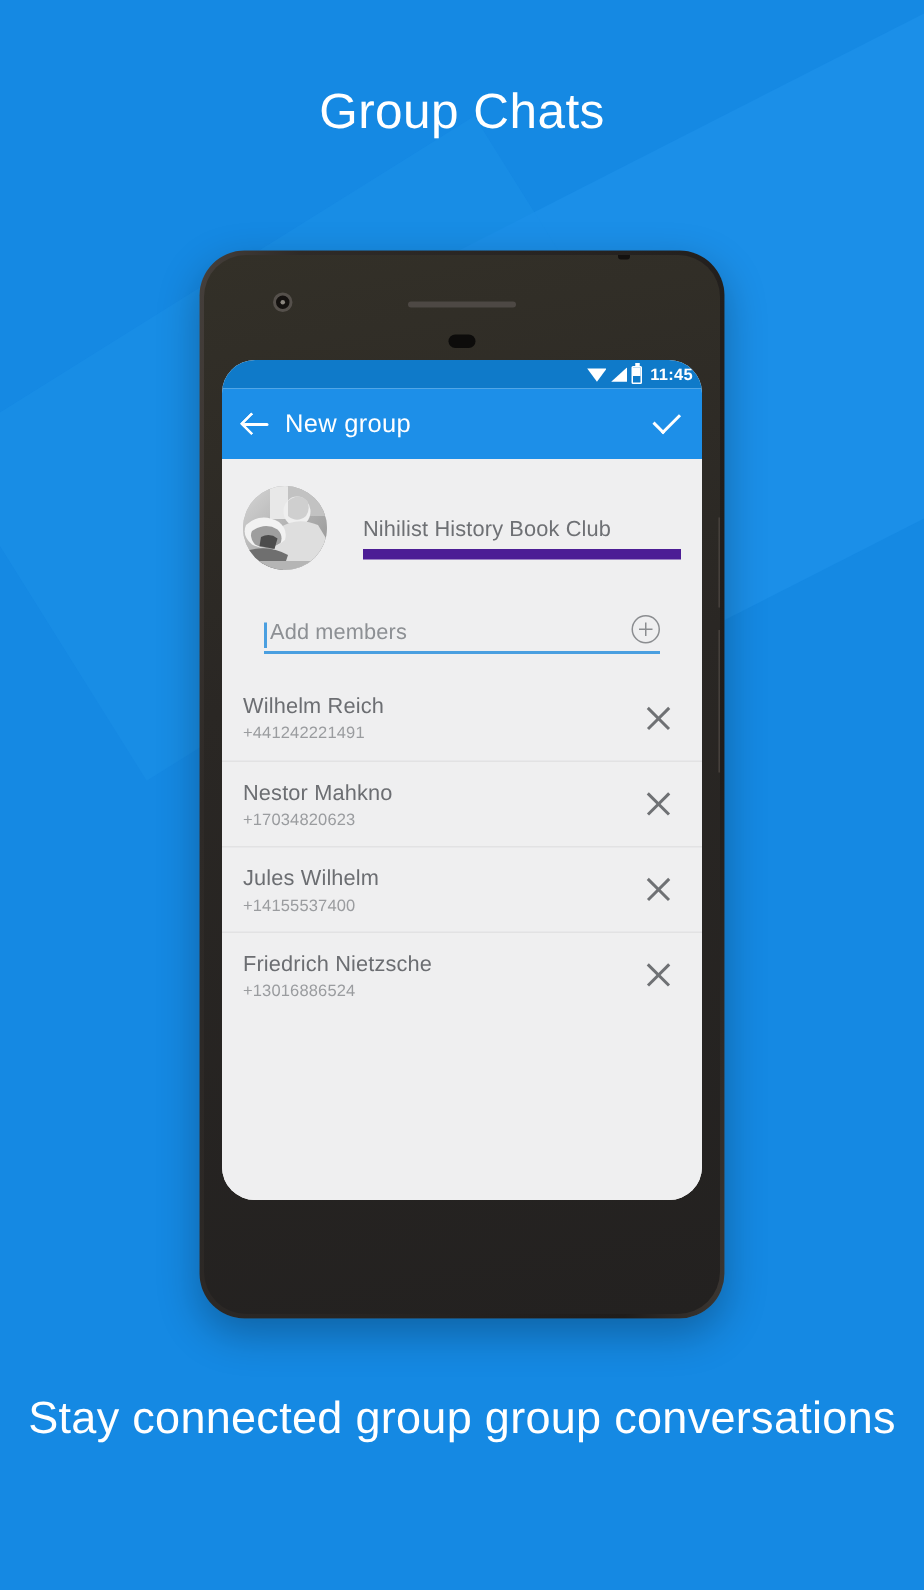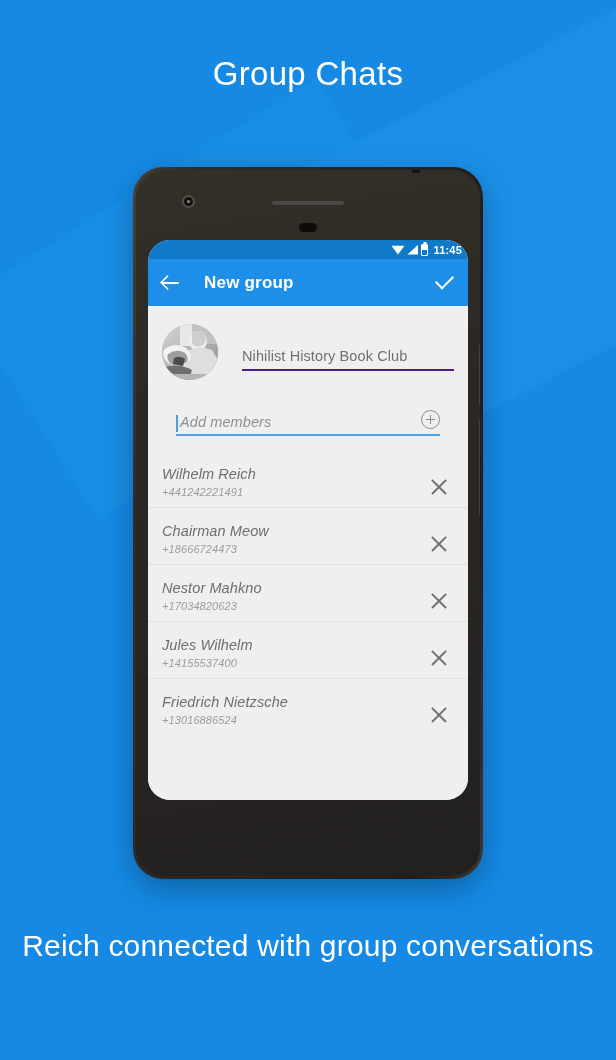--- a/index.html
+++ b/index.html
@@ -159,22 +159,22 @@
     content:""; position:absolute; left:2px; top:10px;
     width:17px; height:2px; background:#ffffff; border-radius:1px;
   }
   .back-arrow::after{
     content:""; position:absolute; left:2px; top:5.5px;
     width:9px; height:9px;
     border-left:2px solid #ffffff; border-bottom:2px solid #ffffff;
     transform:rotate(45deg); border-radius:1px;
   }
   .app-bar-title {
-    color:#ffffff; font-size:17px; font-weight:700;
-    margin-left:22px; flex:1 1 auto; letter-spacing:.2px;
+    color:#ffffff; font-size:17px; font-weight:400;
+    margin-left:8px; flex:1 1 auto; letter-spacing:.2px;
   }
   .check-icon { width:24px; height:24px; position:relative; cursor:pointer; }
   .check-icon::after{
     content:""; position:absolute; left:4px; top:4px;
     width:15px; height:8px;
     border-left:2.5px solid #ffffff; border-bottom:2.5px solid #ffffff;
     transform:rotate(-45deg);
   }
 
   
@@ -189,21 +189,21 @@
   }
   .avatar svg { display:block; width:100%; height:100%; }
   .avatar-edit {
     position:absolute; right:2px; bottom:3px;
     width:0; height:0;
     border-left:9px solid transparent;
     border-bottom:9px solid #9a9a9a;
   }
   .group-name-field {
     flex:1 1 auto; margin-left:24px;
-    border-bottom:2px solid #4c1d95;
+    border-bottom:7px solid #4c1d95;
     padding-bottom:5px;
     margin-top:14px;
   }
   .group-name-field .val {
     font-size:14.5px; color:#6e7074; letter-spacing:.1px;
   }
 
   .add-members-wrap {
     margin:30px 14px 0 14px;
     display:flex; align-items:flex-end;
@@ -212,42 +212,40 @@
     position:relative;
   }
   .add-members-wrap::before{
     content:""; position:absolute; left:0; bottom:2px;
     width:1.5px; height:17px; background:#4a9fe0;
   }
   .add-members-input {
     flex:1 1 auto;
     font-size:14.5px; color:#8d9094; letter-spacing:.1px;
     padding-left:4px;
-    font-style:italic;
   }
   .plus-icon {
     width:19px; height:19px; border-radius:50%;
     border:1.4px solid #8b8d90;
     position:relative; flex:0 0 auto; margin-bottom:1px;
     cursor:pointer;
   }
   .plus-icon::before, .plus-icon::after{
     content:""; position:absolute; background:#8b8d90;
   }
   .plus-icon::before{ left:4px; top:8px; width:9px; height:1.4px; }
   .plus-icon::after{ left:8px; top:4px; width:1.4px; height:9px; }
 
   
   .member-list { margin-top:14px; }
   .member-row {
-    display:flex; align-items:flex-end;
+    display:flex; align-items:center;
     padding:9px 14px 9px 14px;
     border-top:1px solid #e2e2e3;
     min-height:57px;
-    font-style:italic;
   }
   .member-row:first-child { border-top:none; }
   .member-info { flex:1 1 auto; }
   .member-name {
     font-size:14.5px; color:#6c6e72;
     letter-spacing:.1px; line-height:19px;
   }
   .member-phone {
     font-size:11px; color:#9a9c9f;
     letter-spacing:.1px; margin-top:2px;
@@ -338,27 +336,20 @@
         <div class="member-list">
 
           <div class="member-row">
             <div class="member-info">
               <div class="member-name">Wilhelm Reich</div>
               <div class="member-phone">+441242221491</div>
             </div>
             <span class="remove-icon"></span>
           </div>
 
-          <div class="member-row">
-            <div class="member-info">
-              <div class="member-name">Chairman Meow</div>
-              <div class="member-phone">+18666724473</div>
-            </div>
-            <span class="remove-icon"></span>
-          </div>
 
           <div class="member-row">
             <div class="member-info">
               <div class="member-name">Nestor Mahkno</div>
               <div class="member-phone">+17034820623</div>
             </div>
             <span class="remove-icon"></span>
           </div>
 
           <div class="member-row">
@@ -377,13 +368,13 @@
             <span class="remove-icon"></span>
           </div>
 
         </div>
       </div>
 
     </div>
   </div>
 </div>
 
-<div class="subtitle">Reich connected with group conversations</div>
+<div class="subtitle">Stay connected group group conversations</div>
 
 </body></html>

